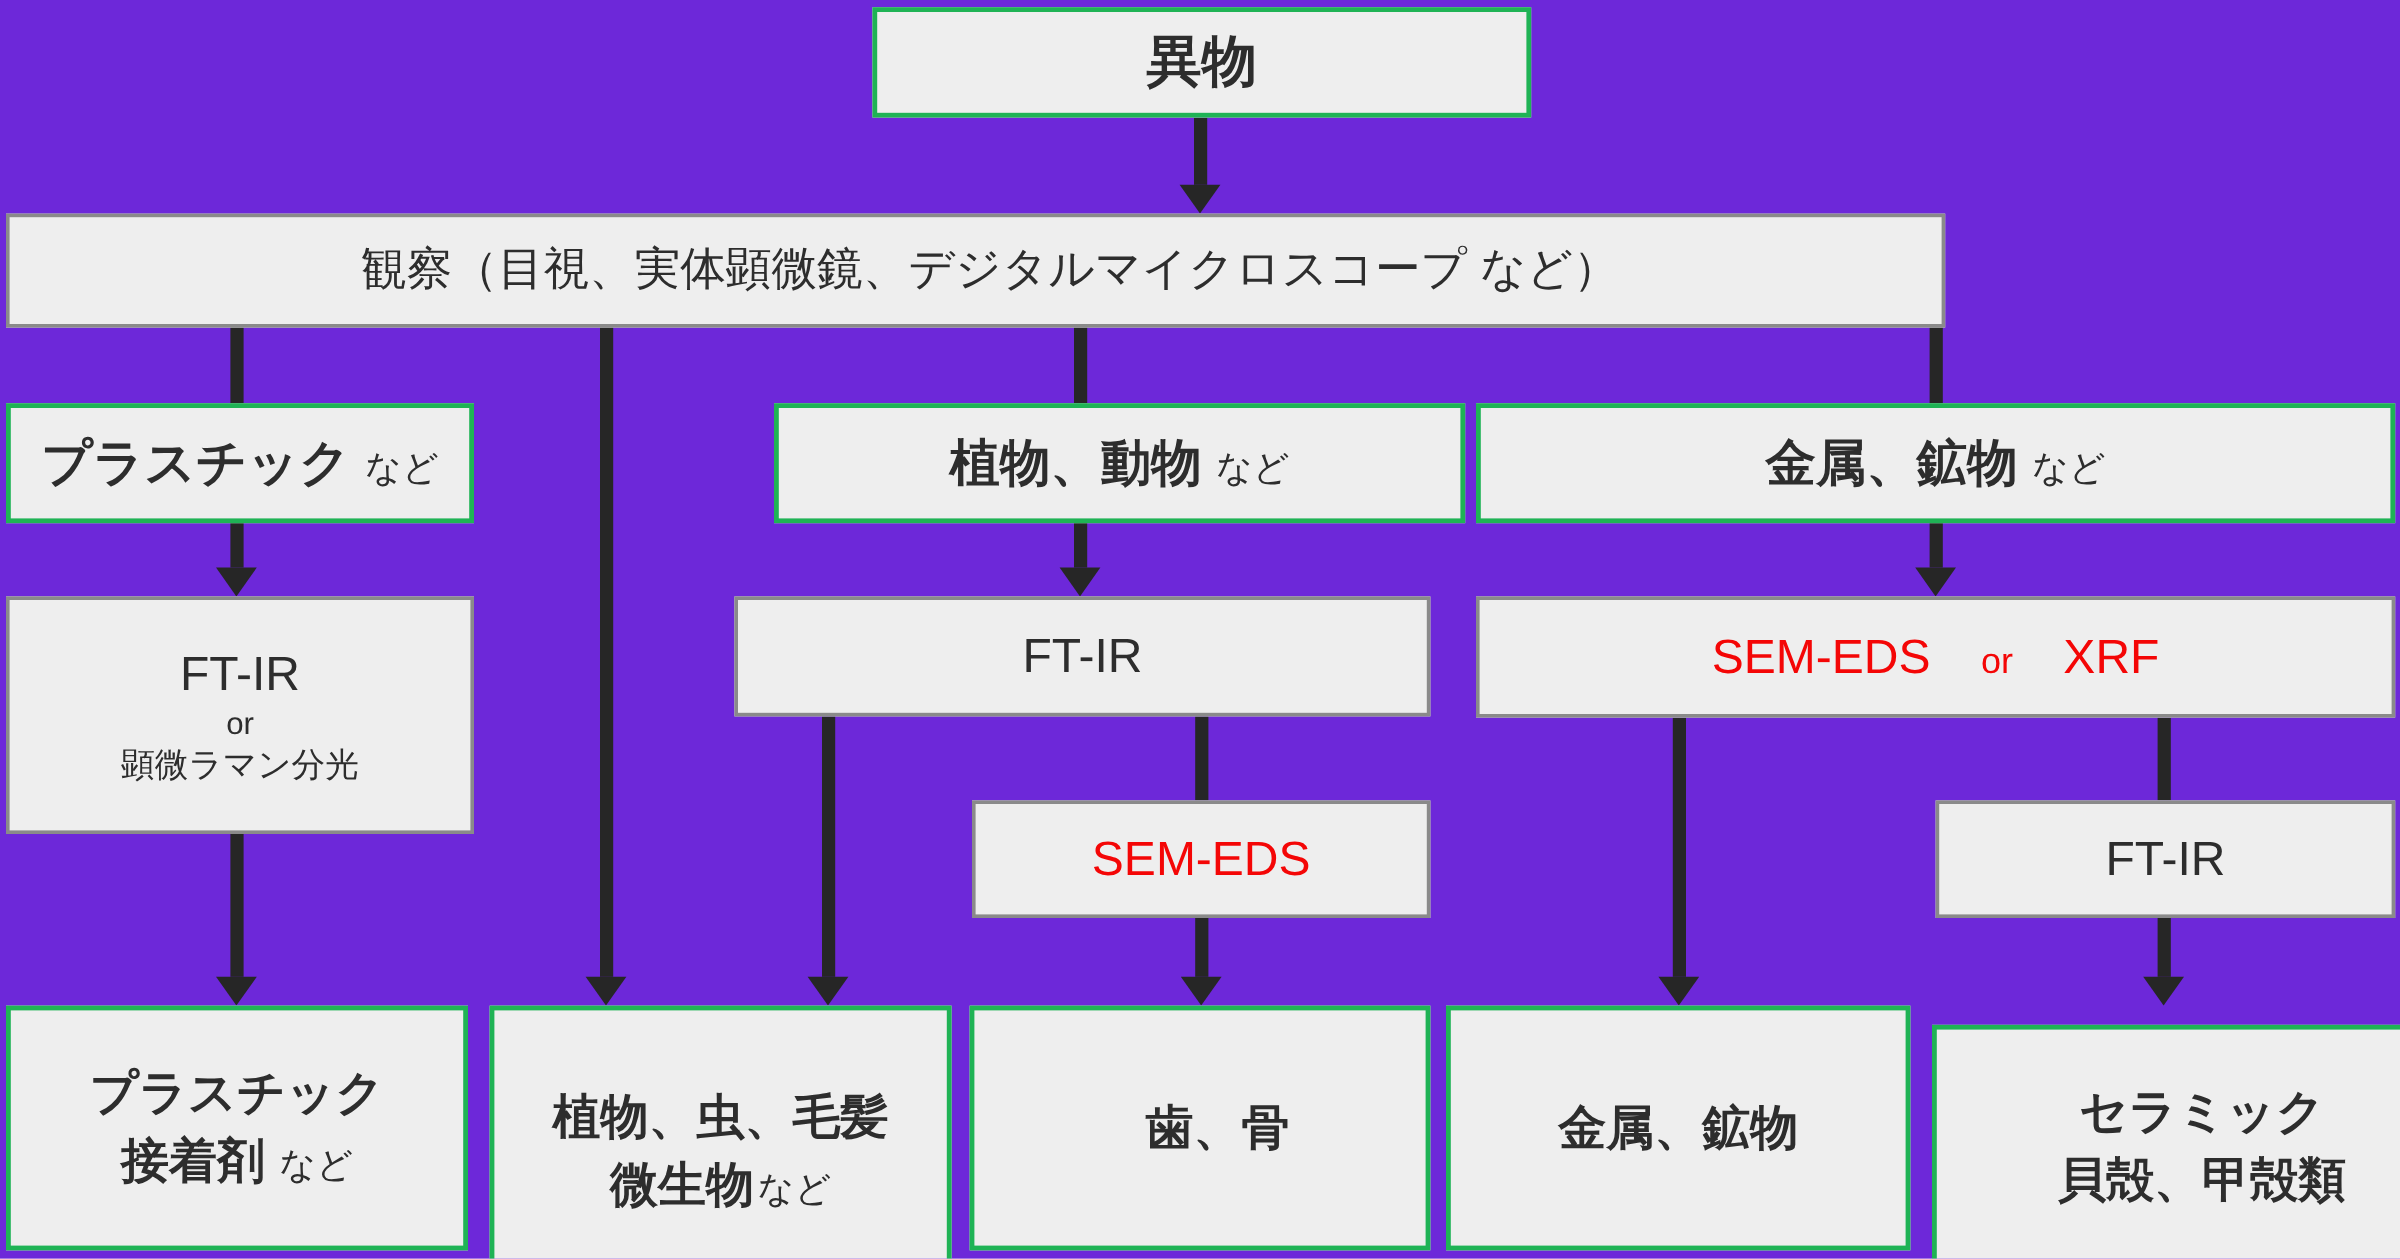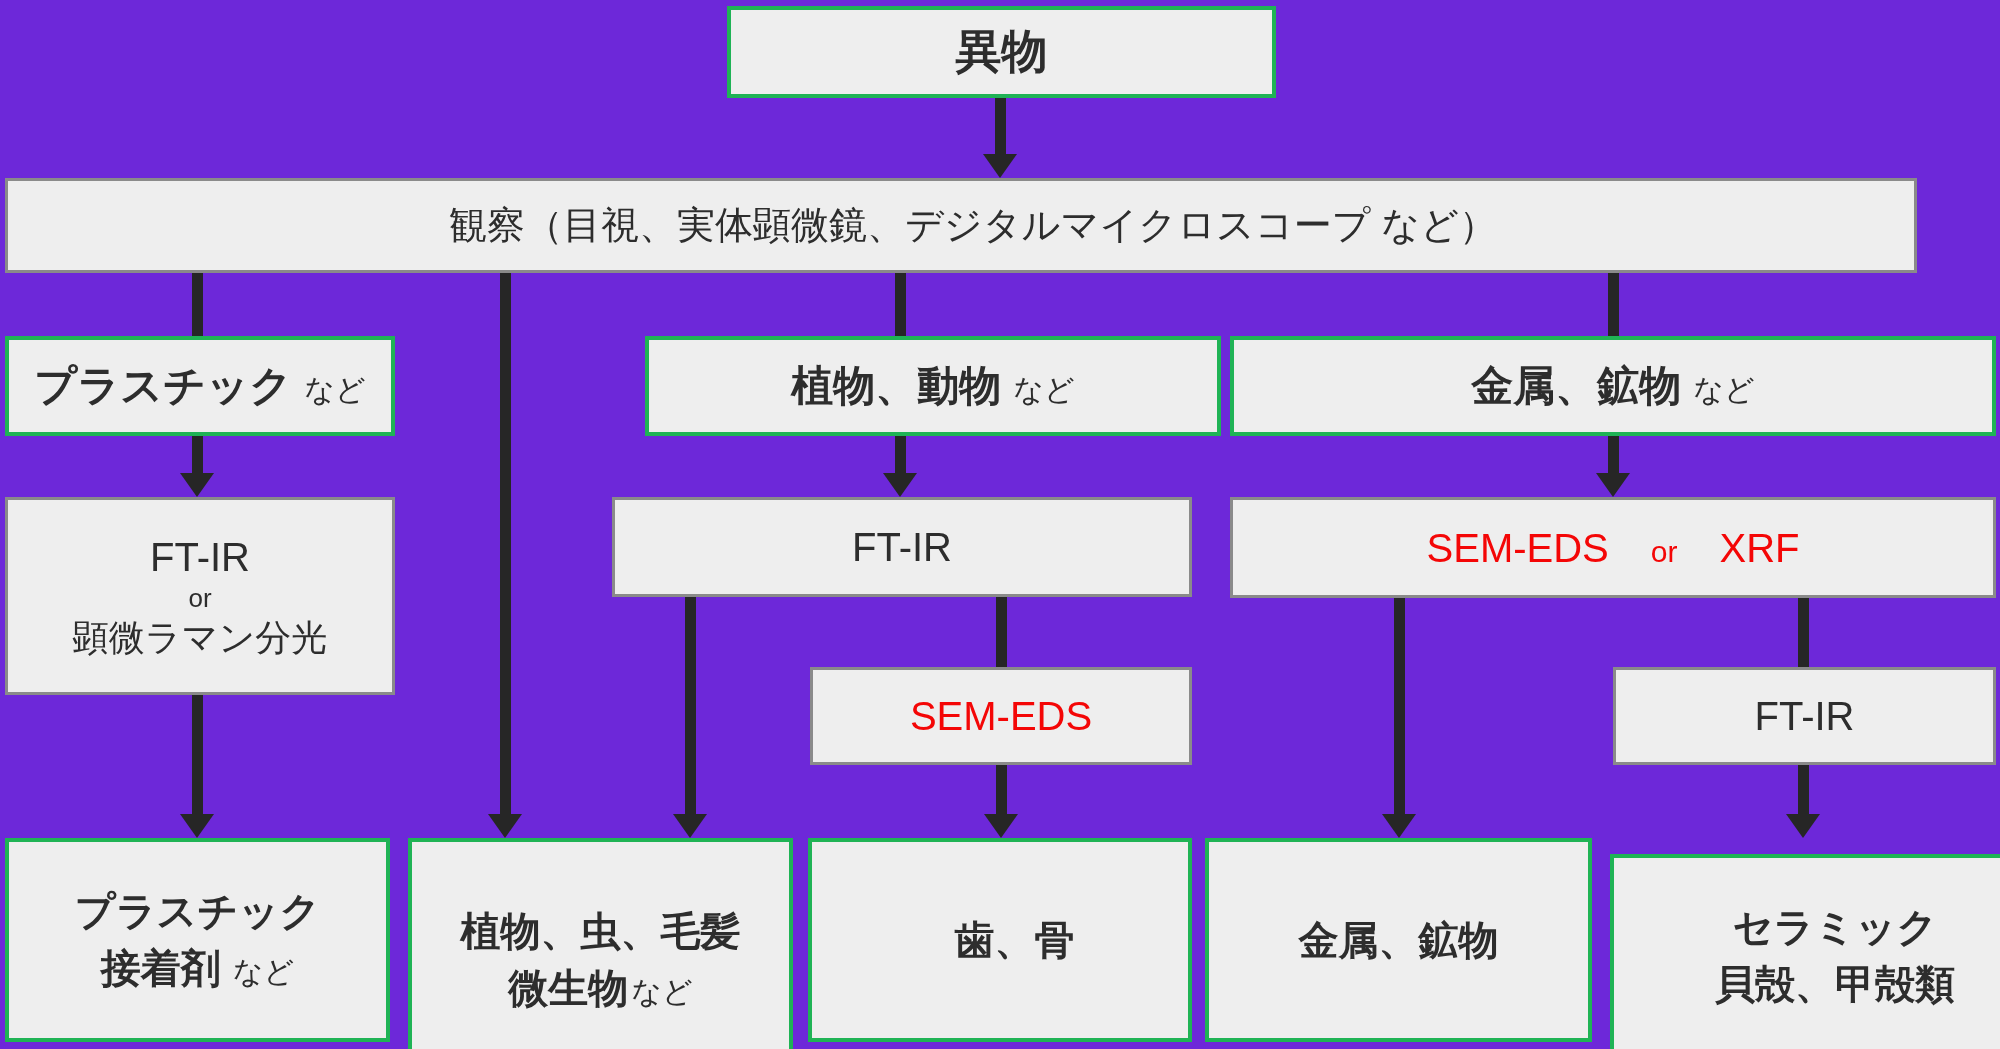--- a/index.html
+++ b/index.html
@@ -31,21 +31,21 @@
   .suffix{font-size:30px;font-weight:normal;margin-left:12px;}
   .suffix.tight{margin-left:3px;font-size:30px;}
   .or-word{font-size:26px;line-height:1.3;}
   .or-gap{margin:0 42px;font-size:30px;}
 
   
   .n-foreign{font-size:46px;font-weight:bold;}
   .n-observation{font-size:38px;}
   .n-category{font-size:42px;font-weight:bold;}
   .n-method{font-size:40px;}
-  .n-method-jp{font-size:36px;}
+  .n-method-jp{font-size:28px;}
   .n-result{font-size:40px;font-weight:bold;line-height:1.42;}
 
   
   .connector{
     position:absolute;
     width:34px;
     display:flex;
     flex-direction:column;
     align-items:center;
     z-index:1;
@@ -107,21 +107,21 @@
     </div>
   <div class="connector" style="left:1786px;top:765px;height:73px;">
       <div class="line"></div>
       <div class="head"></div>
     </div>
 
   <div class="box green n-foreign" style="left:727px;top:6px;width:549px;height:92px;">
     <span>異物</span>
   </div>
 
-  <div class="box gray n-observation" style="left:5px;top:178px;width:1912px;height:95px;padding-left:24px;">
+  <div class="box gray n-observation" style="left:5px;top:178px;width:1616px;height:95px;padding-left:24px;">
     <span>観察（目視、実体顕微鏡、デジタルマイクロスコープ など）</span>
   </div>
 
   <div class="box green n-category" style="left:5px;top:336px;width:390px;height:100px;">
     <span class="row">
       <span>プラスチック</span>
       <span class="suffix">など</span>
     </span>
   </div>
   <div class="box green n-category" style="left:617px;top:336px;width:576px;height:100px;margin-left:28px;">

